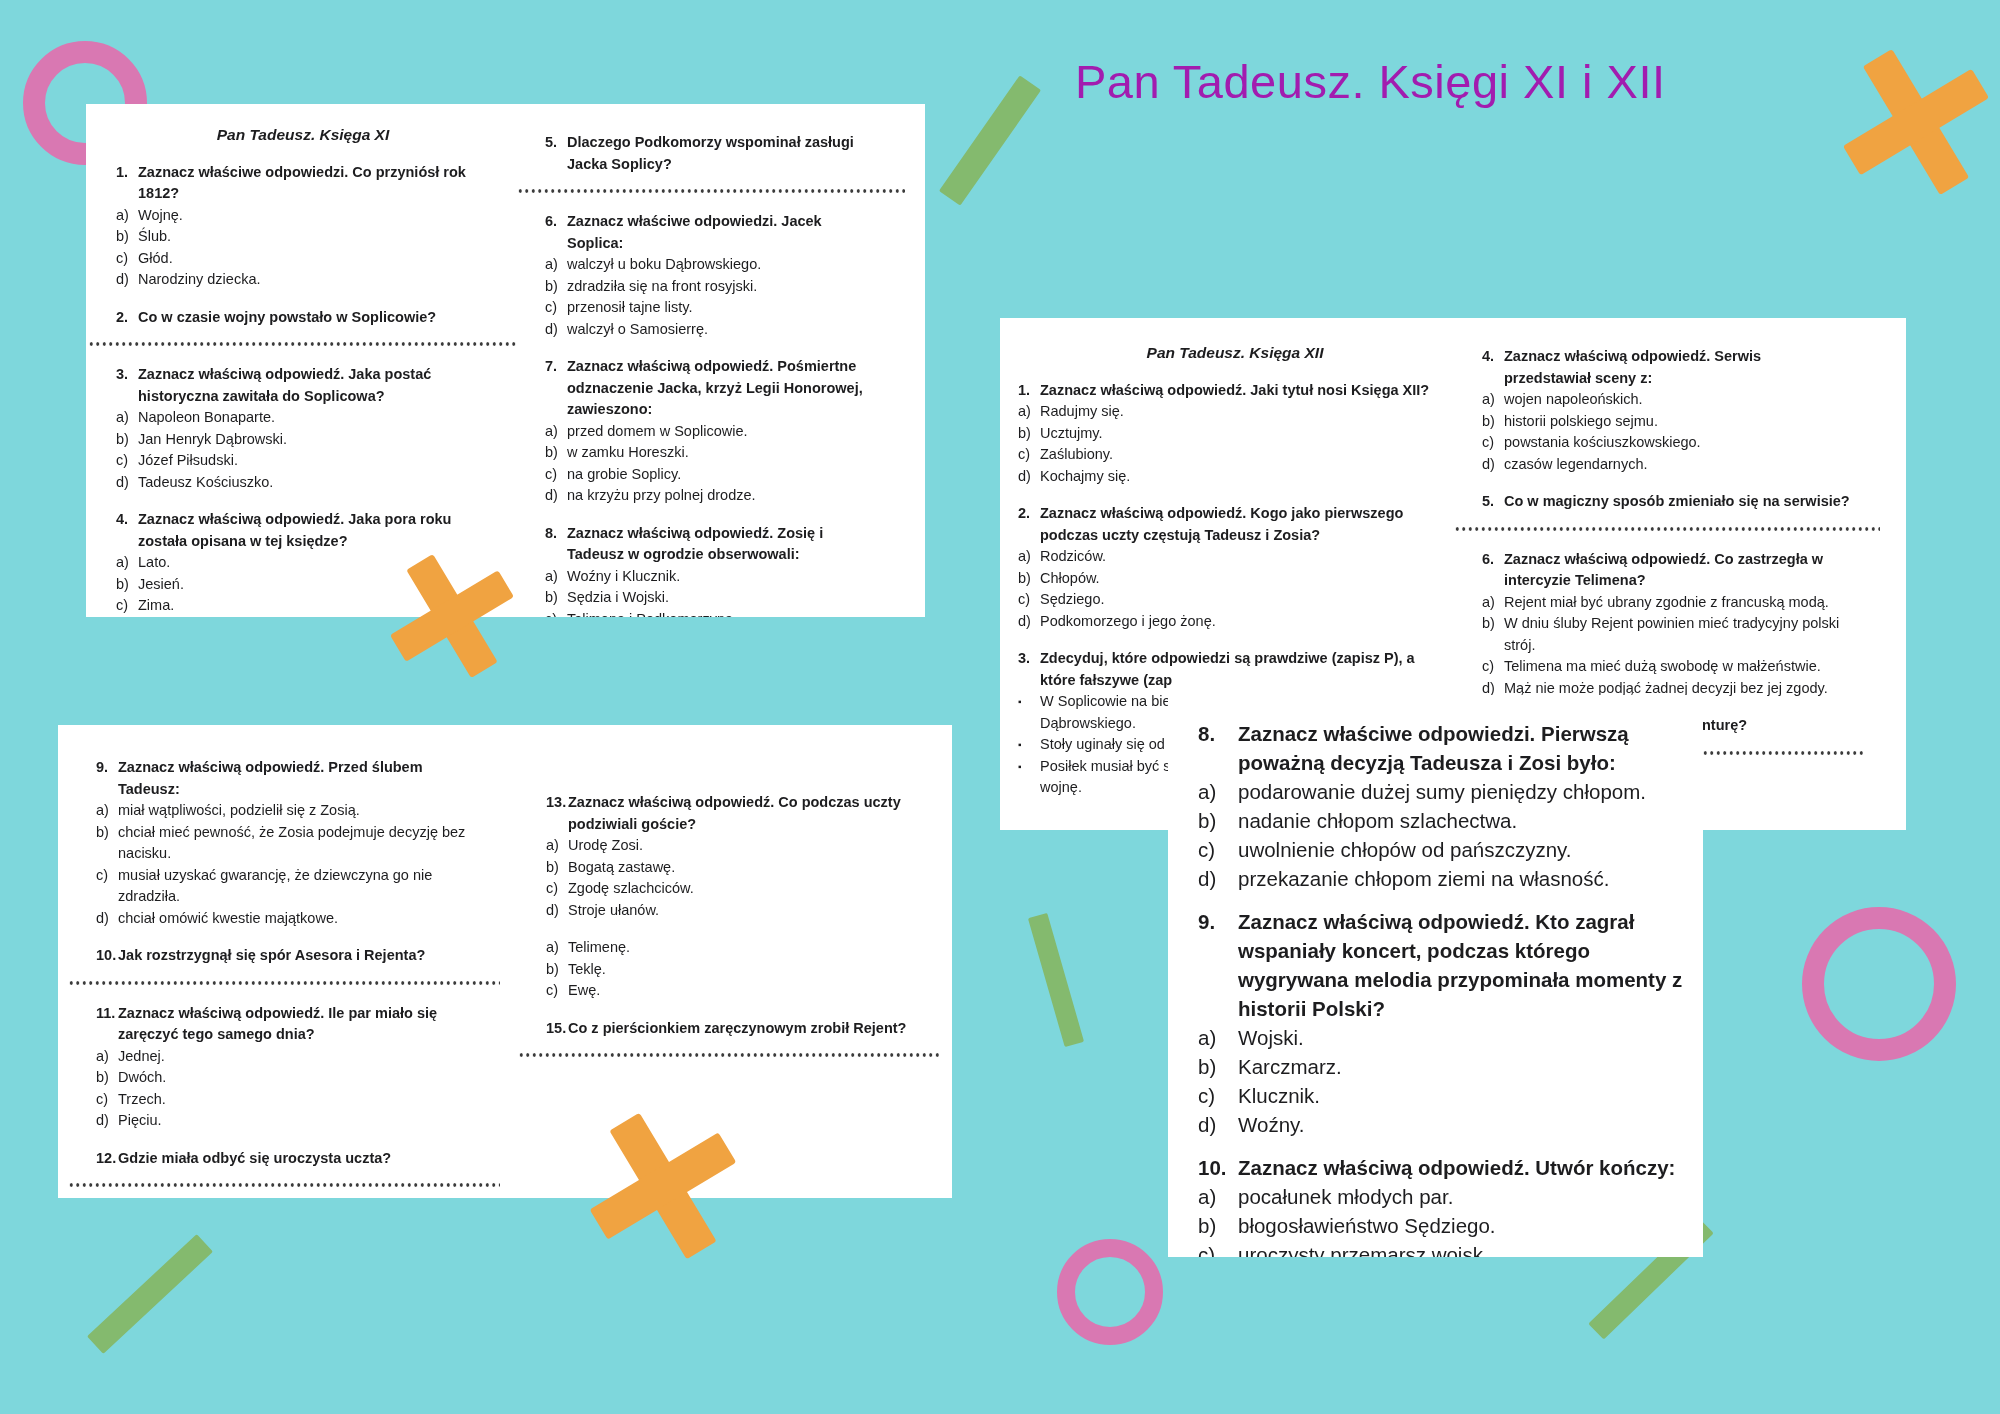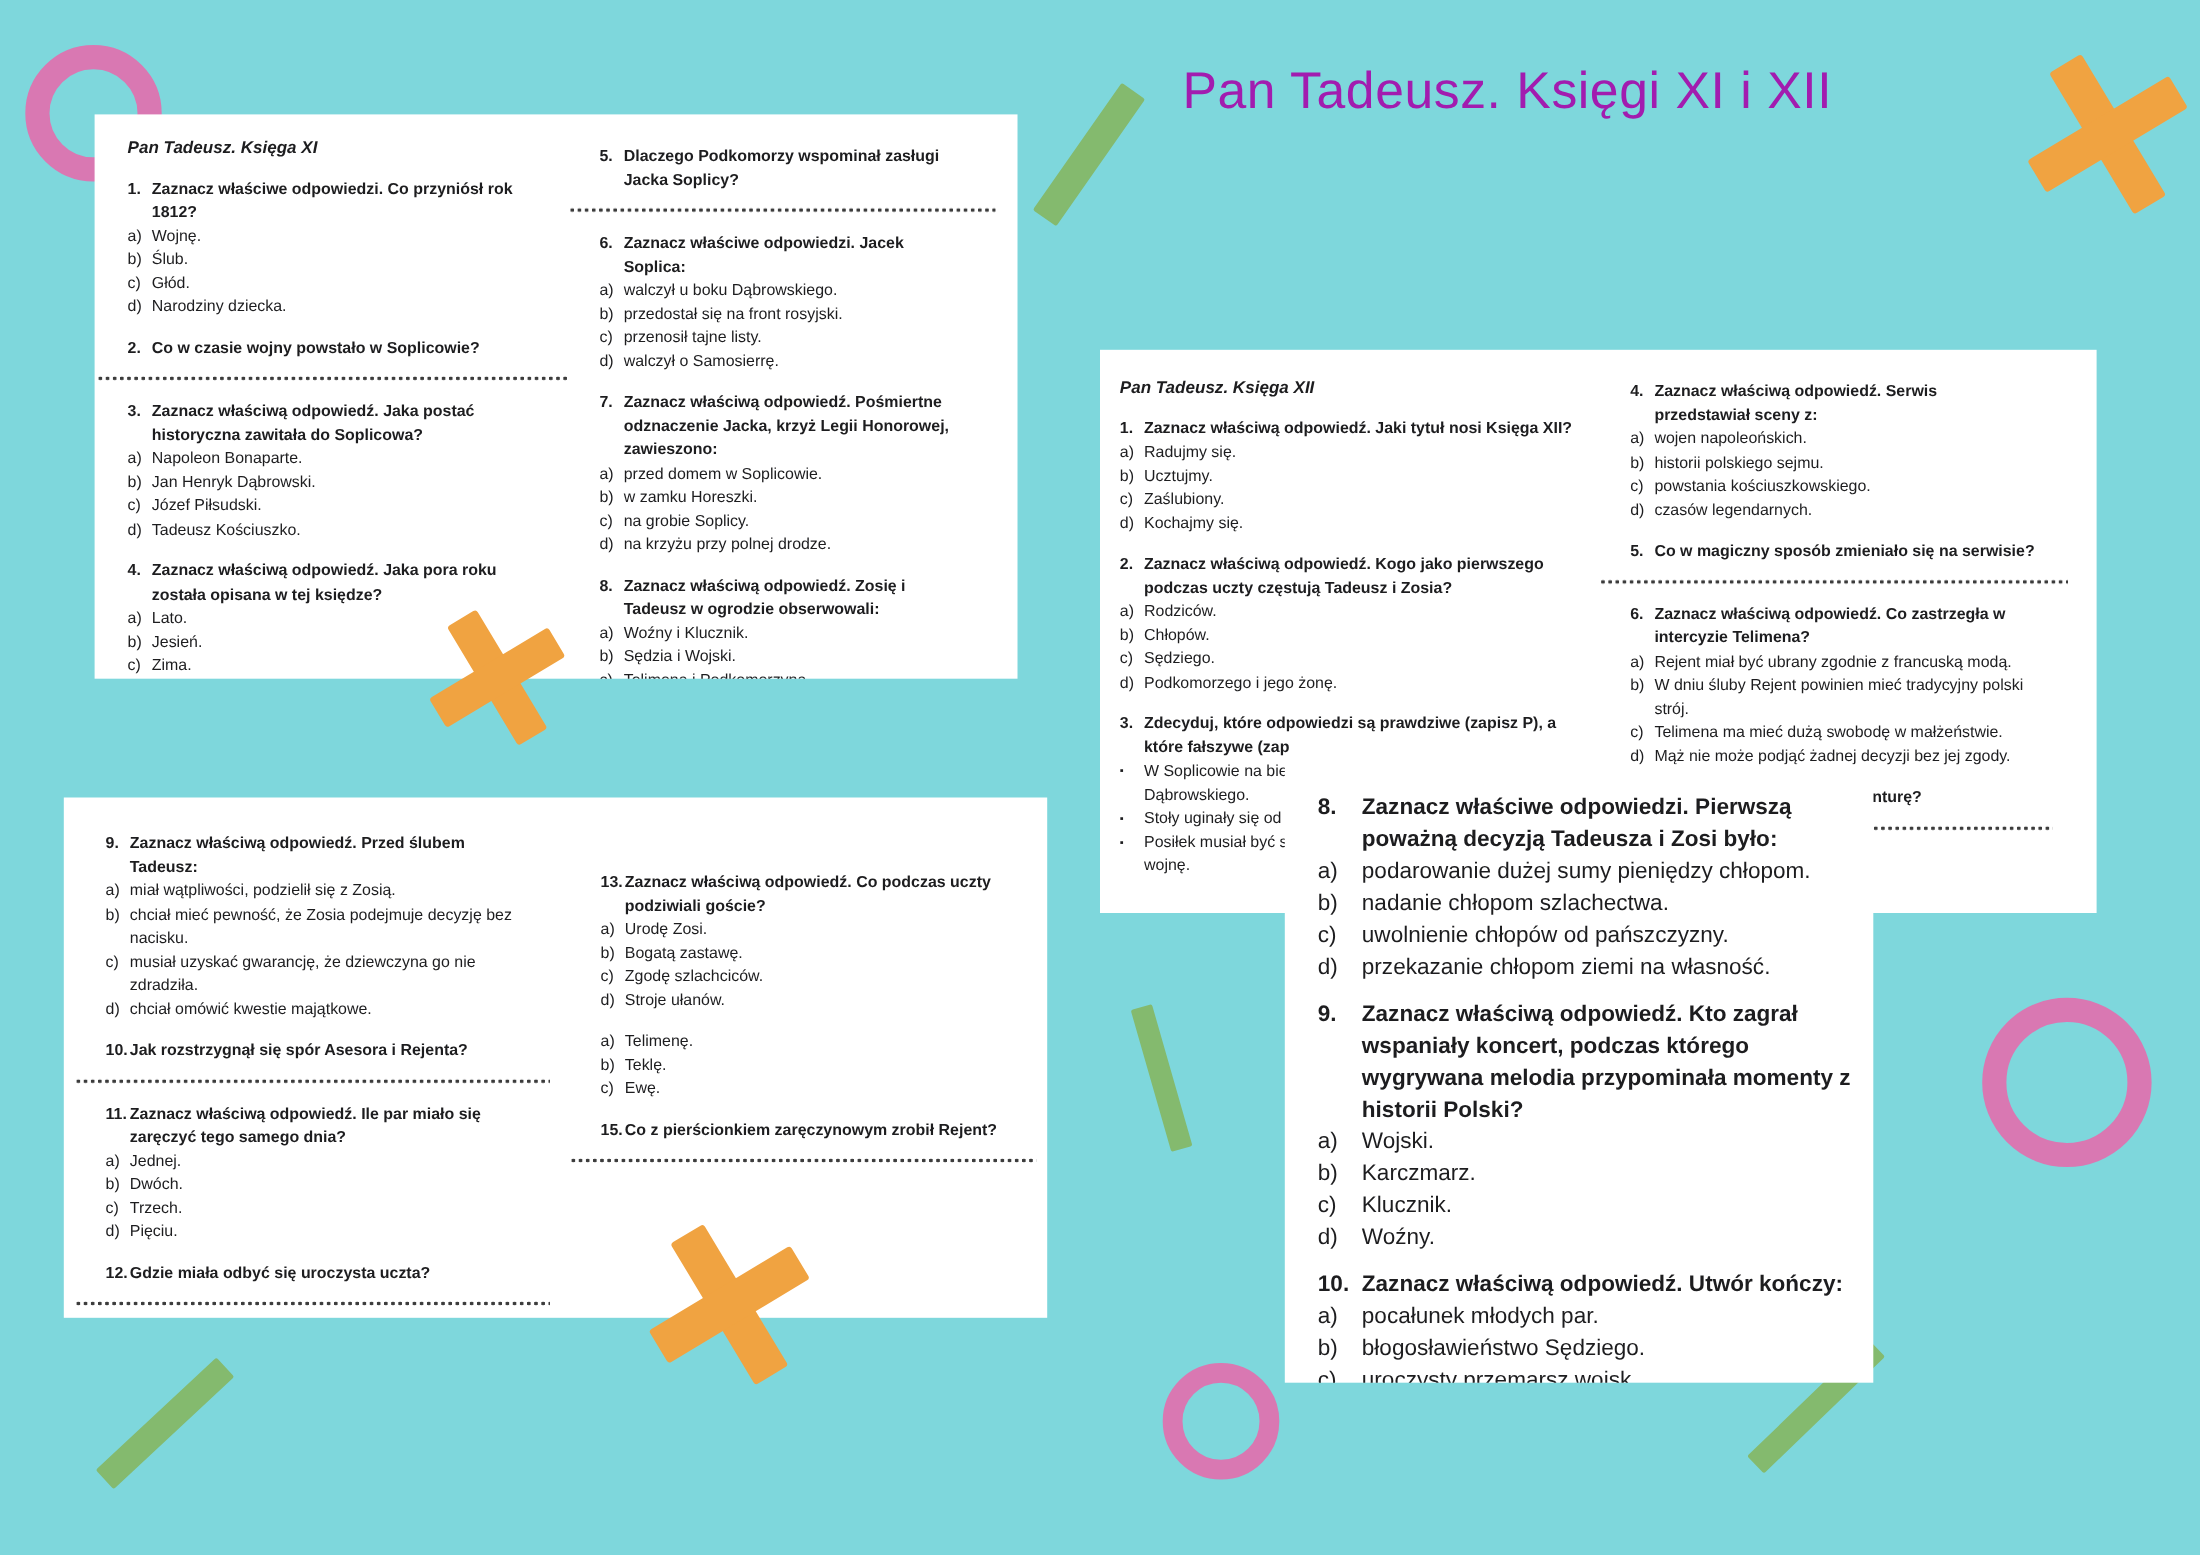--- a/index.html
+++ b/index.html
@@ -26,21 +26,21 @@
   #card0 .col-1{left:459px;top:28px; width:332px;}
   #card1 .col-0{left:38px; top:32px; width:376px;}
   #card1 .col-1{left:488px;top:32px; width:368px;margin-top:35px;}
   #card2 .col-0{left:18px; top:24px; width:434px;}
   #card2 .col-1{left:482px;top:28px; width:370px;}
   #card3 .col-0{left:30px; top:10px; width:492px;font-size:20.5px;line-height:29px;}
 
   .blk{margin-top:16px;}
   #card3 .blk{margin-top:14px;}
   .col > .blk:first-child{margin-top:0;}
-  .card-title{font-weight:700;font-style:italic;font-size:15.5px;}
+  .card-title{font-weight:700;font-style:italic;text-align:center;font-size:15.5px;}
 
   .q-row{display:grid;grid-template-columns:22px 1fr;}
   #card3 .q-row{grid-template-columns:40px 1fr;}
   .q-row.head{font-weight:700;}
   .num{white-space:nowrap;}
   .q-row.bullet .num{font-size:10px;}
 
   .dots{height:8px;margin:12px -28px 0;
         background-image:radial-gradient(circle,#3b3b3b 1.5px,transparent 1.9px);
         background-size:6.5px 8px;background-repeat:repeat-x;background-position:0 center;}
@@ -178,21 +178,21 @@
           <div class="q-row head">
             <span class="num">6.</span>
             <span class="txt">Zaznacz właściwe odpowiedzi. Jacek Soplica:</span>
           </div>
           <div class="q-row">
             <span class="num">a)</span>
             <span class="txt">walczył u boku Dąbrowskiego.</span>
           </div>
           <div class="q-row">
             <span class="num">b)</span>
-            <span class="txt">przedostał się na front rosyjski.</span>
+            <span class="txt">zdradziła się na front rosyjski.</span>
           </div>
           <div class="q-row">
             <span class="num">c)</span>
             <span class="txt">przenosił tajne listy.</span>
           </div>
           <div class="q-row">
             <span class="num">d)</span>
             <span class="txt">walczył o Samosierrę.</span>
           </div>
         </div>

